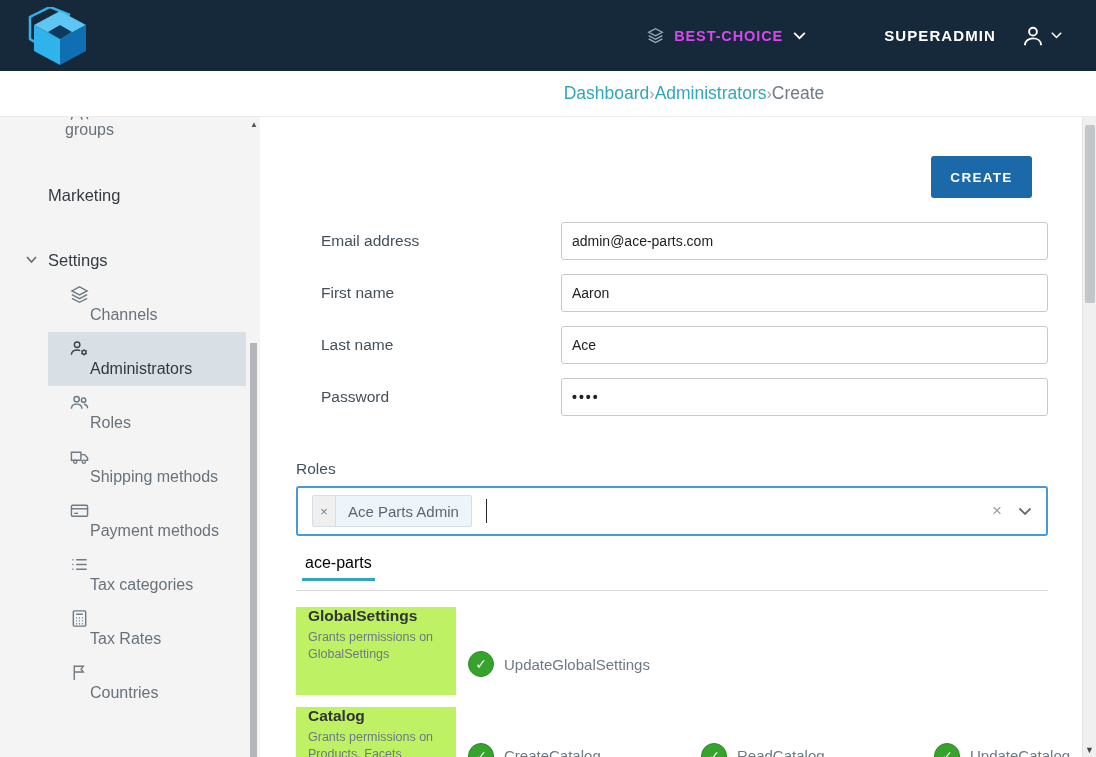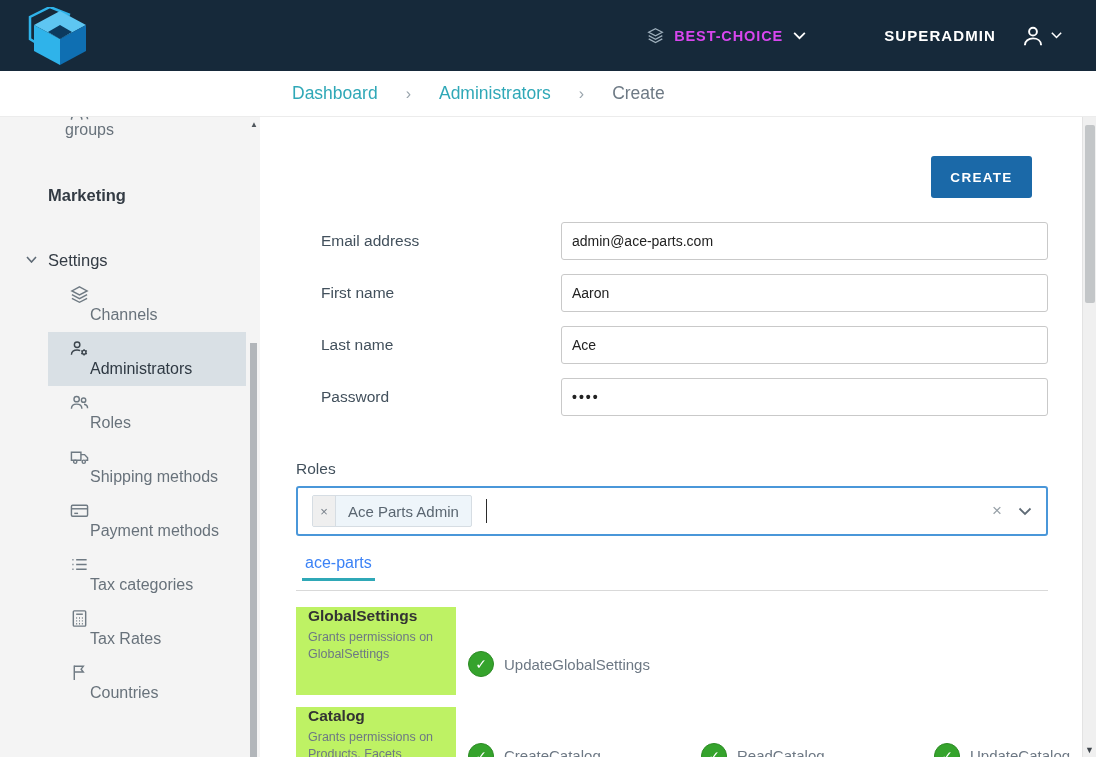--- a/index.html
+++ b/index.html
@@ -12,32 +12,32 @@
   .logo{margin-left:26px;width:64px;height:58px;flex:0 0 auto;cursor:pointer;}
   .topbar-right{margin-left:auto;display:flex;align-items:center;padding-right:34px;}
   .channel{display:flex;align-items:center;gap:10px;color:#d946ef;font-size:14.5px;
            font-weight:600;letter-spacing:.9px;cursor:pointer;}
   .user-label{margin-left:78px;color:#fff;font-weight:700;font-size:15px;letter-spacing:1.1px;}
   .user-menu{margin-left:24px;display:flex;align-items:center;gap:5px;cursor:pointer;}
 
   
   .breadcrumbbar{position:absolute;top:71px;left:0;right:0;height:46px;background:#fff;
                  border-bottom:1px solid #ececec;display:flex;align-items:center;
-                 padding-left:292px;box-sizing:border-box;gap:28px;font-size:17.5px;}
+                 padding-left:292px;box-sizing:border-box;gap:0;font-size:17.5px;justify-content:center;}
   .bc-link{color:#2fa8b7;text-decoration:none;cursor:pointer;}
   .bc-sep{color:#9aa5ad;font-size:16px;}
   .bc-current{color:#6e7a85;}
 
   
   .sidebar{position:absolute;top:117px;left:0;width:260px;bottom:0;background:#f4f4f4;overflow:hidden;}
   .clipped-item{position:relative;height:27px;cursor:pointer;}
   .clipped-item .nav-icon{position:absolute;left:70px;top:-13px;color:#6f7a83;}
   .clipped-item .nav-label{position:absolute;left:65px;top:4px;font-size:16px;color:#68727b;}
   .section-title{position:relative;padding:8px 12px 8px 48px;font-size:16.5px;color:#333b44;}
-  .mt-marketing{margin-top:34px;font-weight:bold;}
+  .mt-marketing{margin-top:34px;}
   .mt-settings{margin-top:30px;}
   .sec-caret{position:absolute;left:26px;top:13px;line-height:0;}
   .collapsible{cursor:pointer;}
   .nav-item{position:relative;display:block;padding:7px 12px 7px 70px;font-size:16px;
             line-height:21px;color:#68727b;text-decoration:none;cursor:pointer;}
   .nav-icon{margin-right:20px;color:#6f7a83;}
   .nav-icon svg{width:19px;height:19px;vertical-align:-4px;}
   .nav-item.active{margin-left:48px;margin-right:14px;padding-left:22px;
                    background:#d9e0e5;color:#2f3943;}
   .nav-item.active .nav-icon{color:#3c454d;}
@@ -65,21 +65,21 @@
   .chip-x{width:22px;display:flex;align-items:center;justify-content:center;background:#efefef;
           border-right:1px solid #d6dde3;color:#77808a;font-size:13px;cursor:pointer;}
   .chip-label{display:flex;align-items:center;padding:0 12px;color:#5a6671;font-size:15px;}
   .text-cursor{width:1.5px;height:24px;background:#2b2b2b;margin-left:14px;}
   .roles-right{margin-left:auto;display:flex;align-items:center;gap:16px;}
   .clear-x{color:#98a1a8;font-size:17px;cursor:pointer;}
   .dd-caret{line-height:0;cursor:pointer;}
 
   .tabs{margin-top:18px;}
   .tab{display:inline-block;padding:0 3px 6px;border-bottom:3px solid #2fa8b7;margin-left:6px;
-       font-size:16px;color:#3b82f6;cursor:pointer;}
+       font-size:16px;color:#000000;cursor:pointer;}
   .tabs-line{margin-top:9px;border-top:1px solid #d9d9d9;}
 
   .perms{margin-top:16px;}
   .perm-row{display:flex;margin-bottom:12px;}
   .perm-left{flex:0 0 160px;background:#bef264;padding:0 10px 12px 12px;box-sizing:border-box;min-height:88px;}
   .perm-name{font-size:15.5px;font-weight:700;color:#333;}
   .perm-desc{margin-top:4px;font-size:12.5px;color:#6d7884;line-height:1.32;}
   .perm-right{flex:1;display:flex;padding:26px 0 0 12px;}
   .perm-row.row2 .perm-right{padding-top:9px;}
   .perm-item{display:flex;align-items:center;gap:10px;width:233px;}

